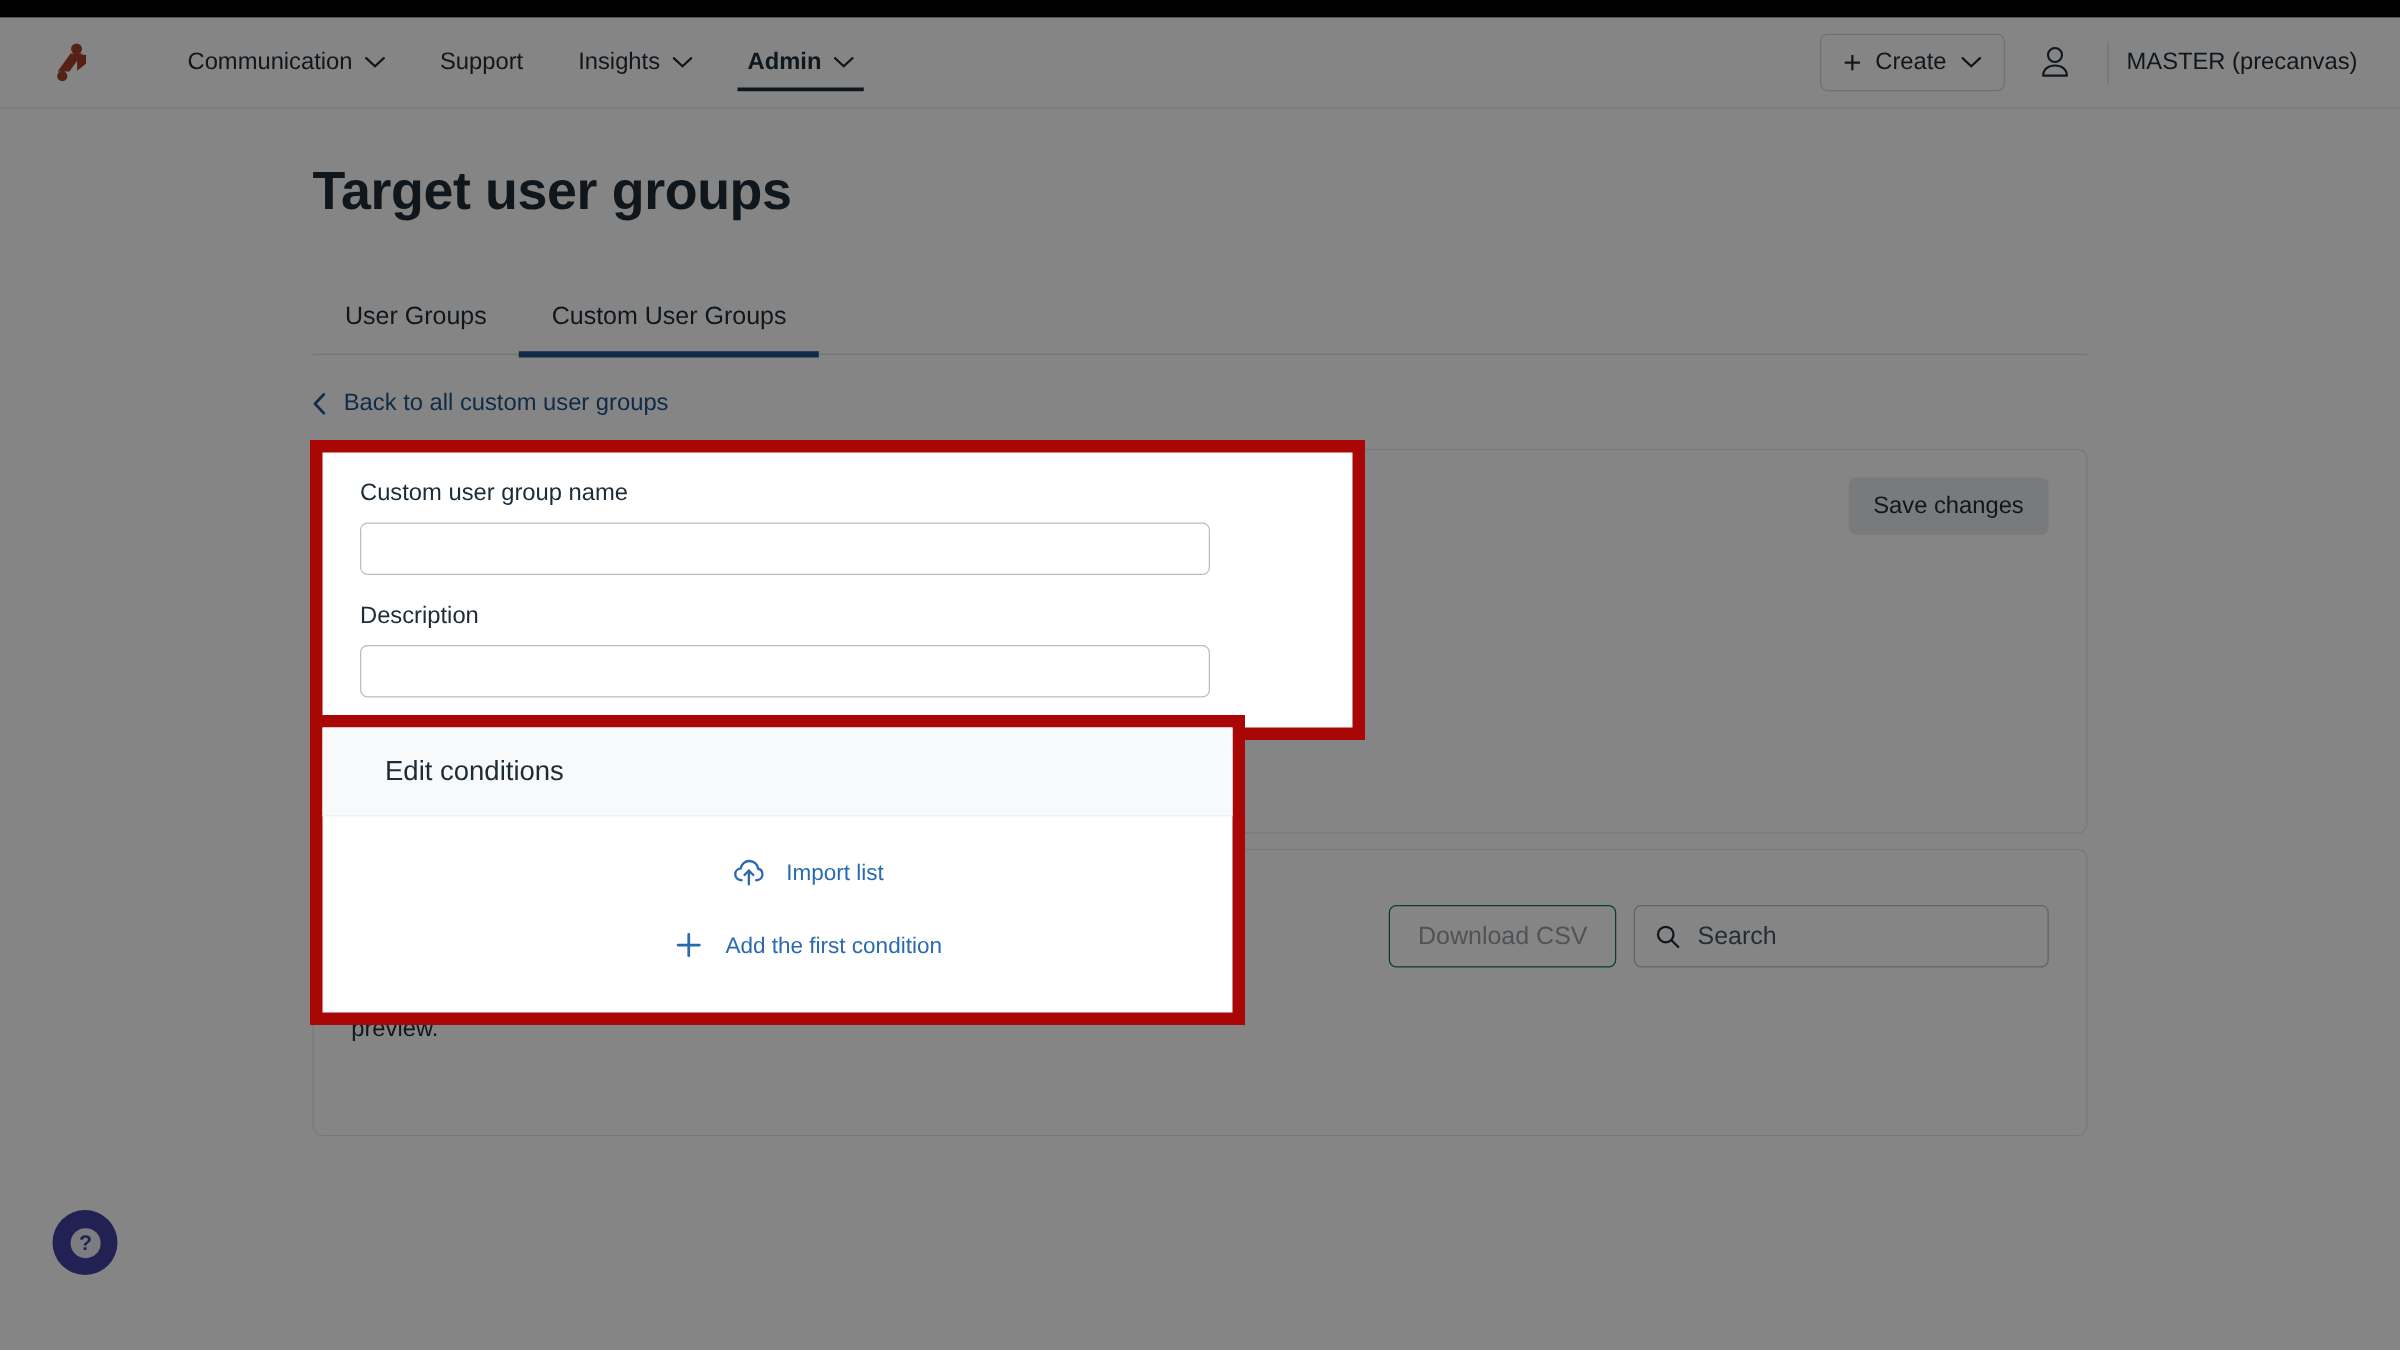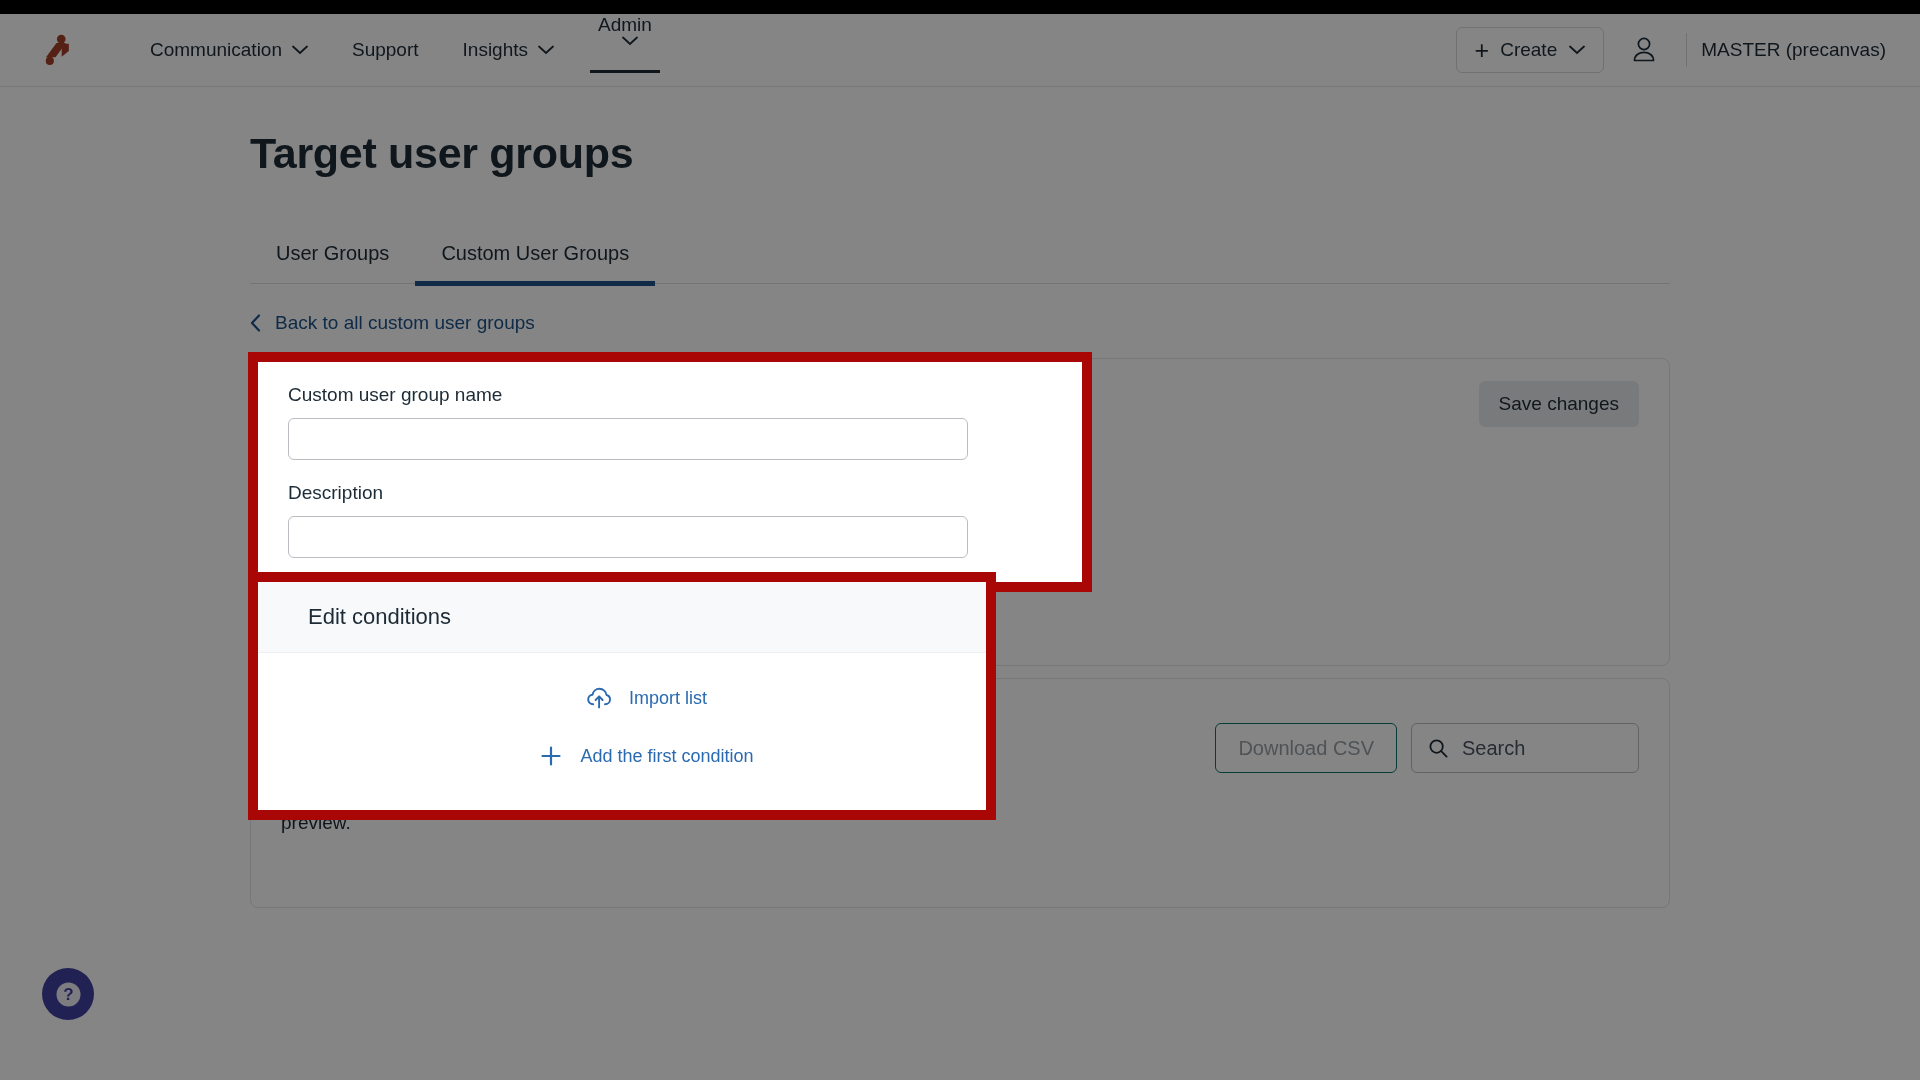--- a/index.html
+++ b/index.html
@@ -39,21 +39,21 @@
     position: relative;
     height: 73px;
     display: flex; align-items: center;
     padding: 0 22px;
     font-size: 19px;
     color: #1d2b36;
     cursor: pointer;
     white-space: nowrap;
   }
   .nav-item .caret { margin-left: 10px; display: inline-flex; }
-  .nav-item.active { font-weight: normal; flex-direction: column; }
+  .nav-item.active { font-weight: bold; }
   .nav-item.active::after {
     content: ""; position: absolute;
     left: 14px; right: 14px; bottom: 14px;
     height: 3px; background: #1d2b36;
   }
 
   .nav-right {
     margin-left: auto; display: flex; align-items: center;
     height: 73px; padding-right: 34px;
   }
@@ -159,21 +159,21 @@
   .csv-btn {
     height: 50px; padding: 0 22px;
     display: flex; align-items: center;
     background: #ffffff; border: 1px solid #0f766e; border-radius: 6px;
     font-size: 20px; color: #9aa0a6;
     font-family: "Liberation Sans", sans-serif;
     cursor: default;
   }
   .search-box {
     margin-left: 14px;
-    height: 50px; width: 228px;
+    height: 50px; width: 332px;
     display: flex; align-items: center;
     background: #ffffff; border: 1px solid #b9bdc2; border-radius: 6px;
     padding: 0 16px;
   }
   .search-box .s-icon { display: inline-flex; margin-right: 14px; }
   .search-box input {
     border: none; outline: none; background: transparent;
     font-size: 20px; color: #1d2b36; width: 100%;
     font-family: "Liberation Sans", sans-serif;
   }

